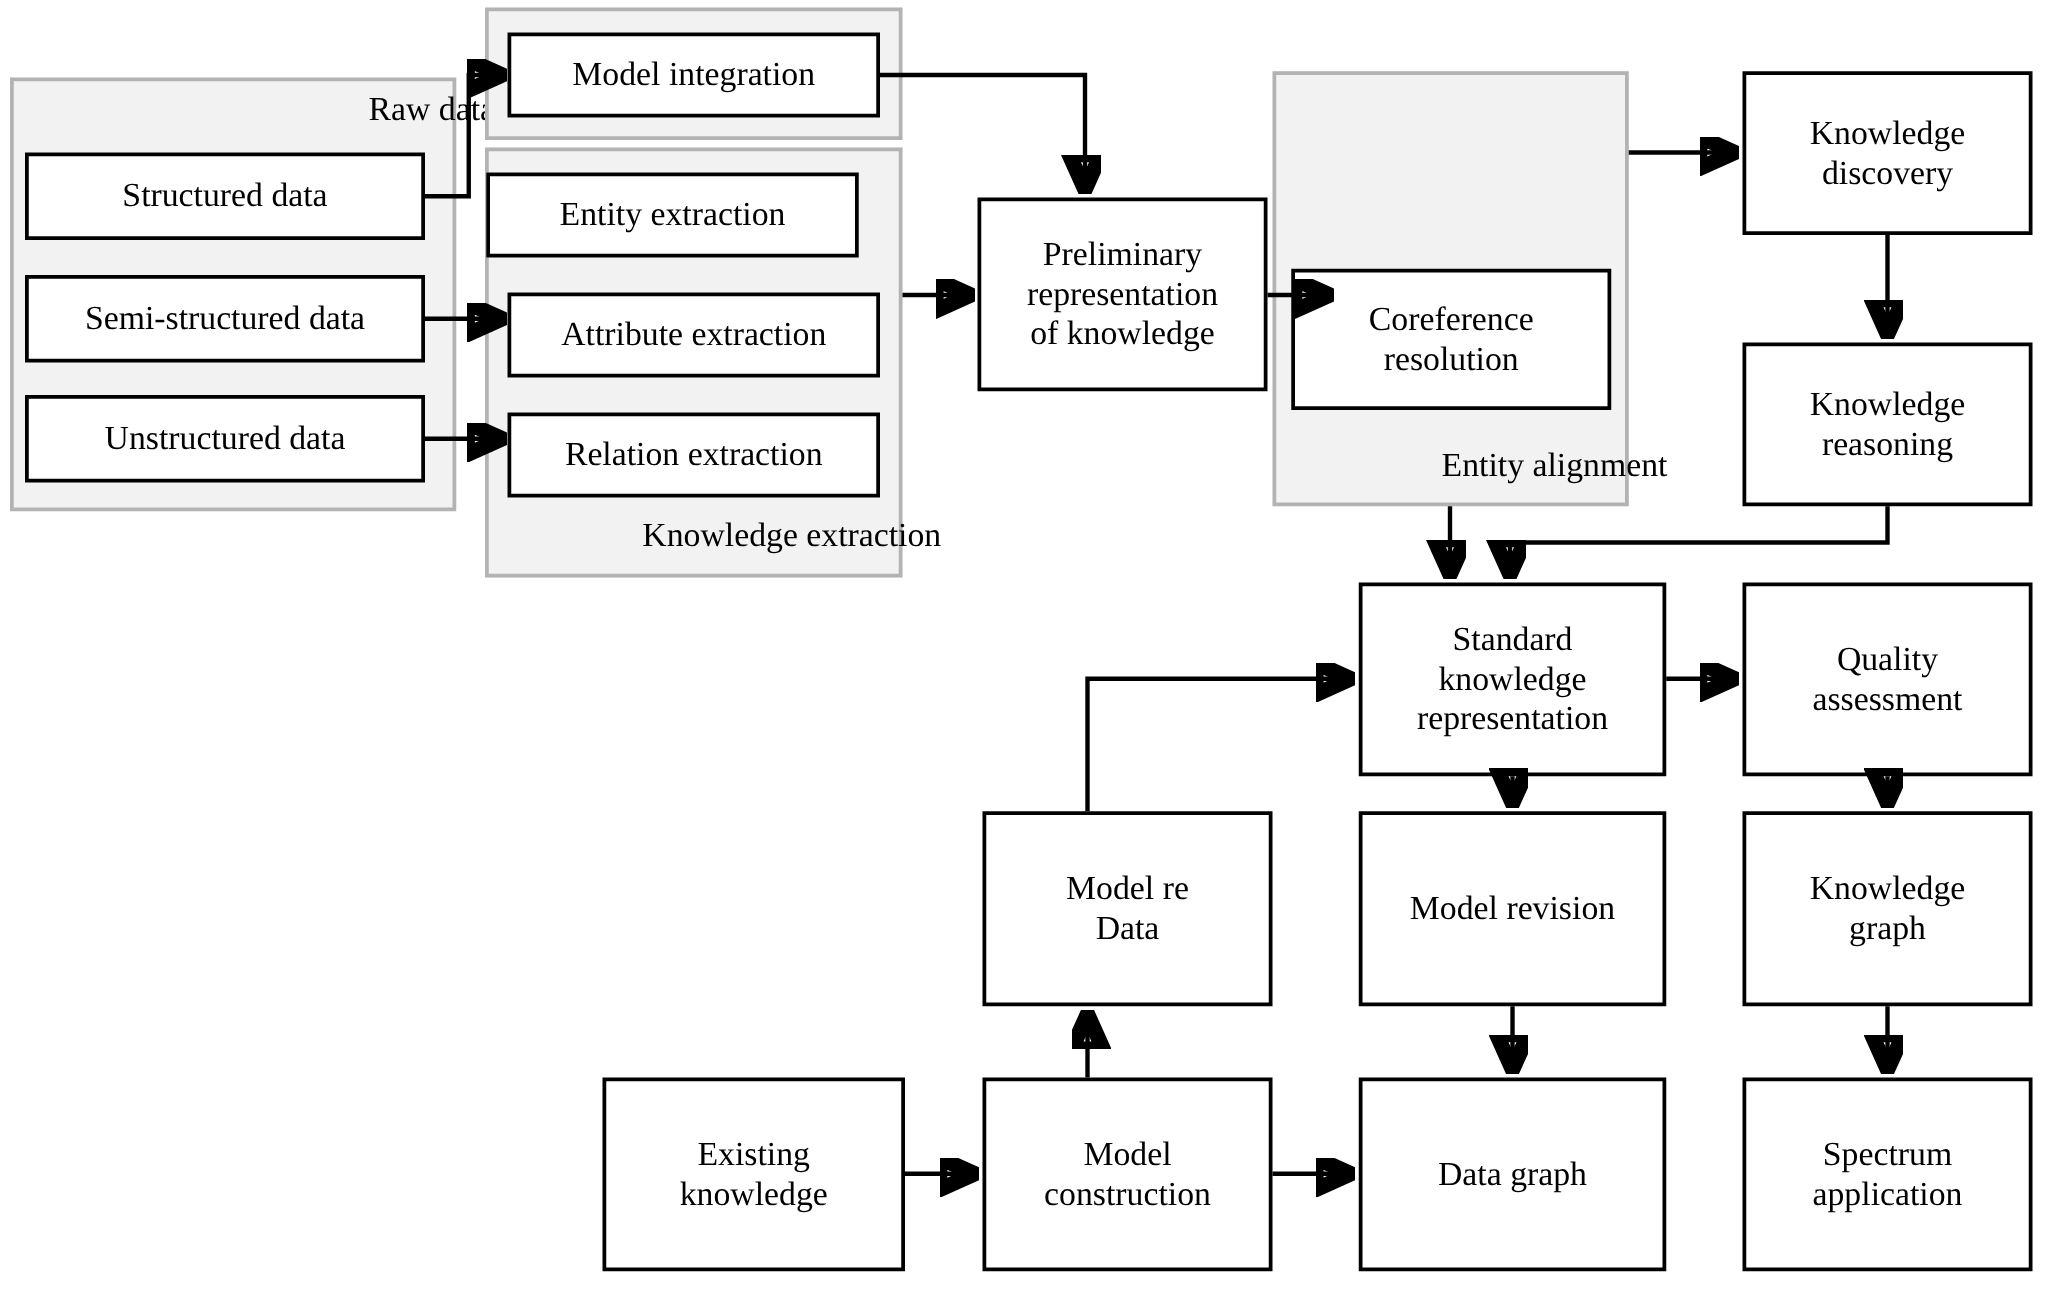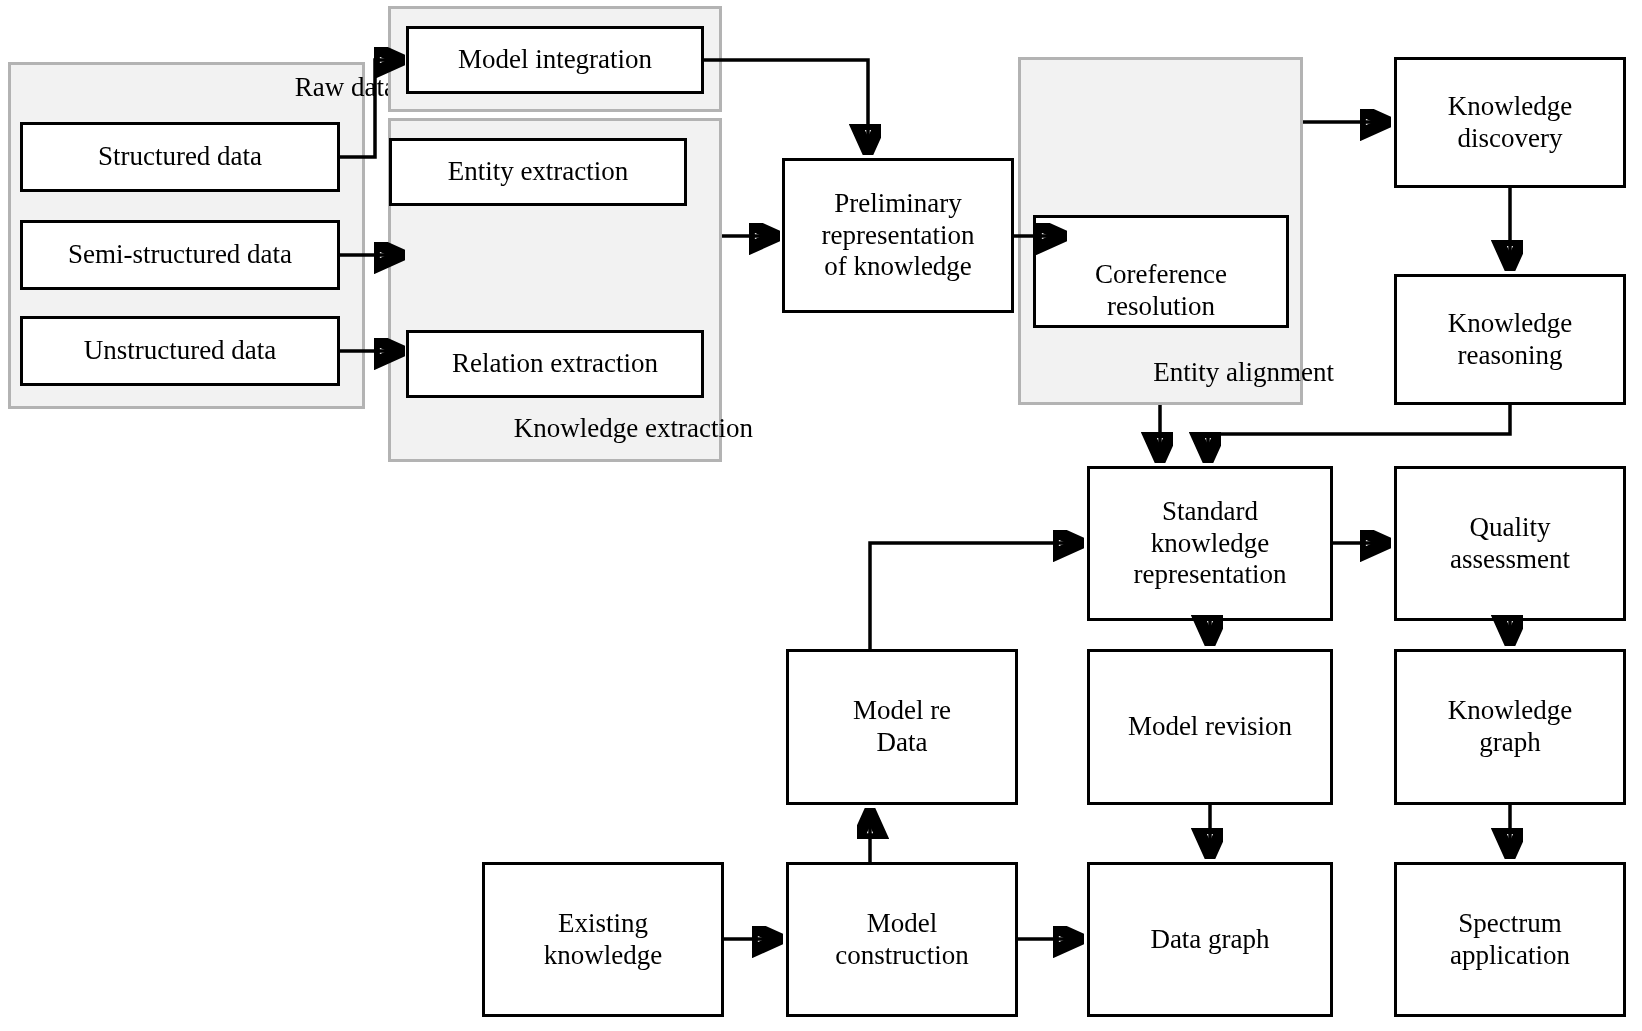--- a/index.html
+++ b/index.html
@@ -84,33 +84,36 @@
   </div>
 
   <div class="box" style="left:406px; top:26px; width:298px; height:68px;">
     <span>Model integration</span>
   </div>
 
   <div class="box" style="left:389px; top:138px; width:298px; height:68px;">
     <span>Entity extraction</span>
   </div>
 
+  <div class="box" style="left:406px; top:234px; width:298px; height:68px;">
+    <span>Attribute extraction</span>
+  </div>
 
   <div class="box" style="left:406px; top:330px; width:298px; height:68px;">
     <span>Relation extraction</span>
   </div>
 
   <div class="box" style="left:782px; top:158px; width:232px; height:155px;">
     <span>Preliminary
 representation
 of knowledge</span>
   </div>
 
 
-  <div class="box" style="left:1033px; top:215px; width:256px; height:113px;align-items:flex-end;">
+  <div class="box" style="left:1033px; top:215px; width:256px; height:113px;">
     <span>Coreference
 resolution</span>
   </div>
 
   <div class="box" style="left:1394px; top:57px; width:232px; height:131px;">
     <span>Knowledge
 discovery</span>
   </div>
 
   <div class="box" style="left:1394px; top:274px; width:232px; height:131px;">

